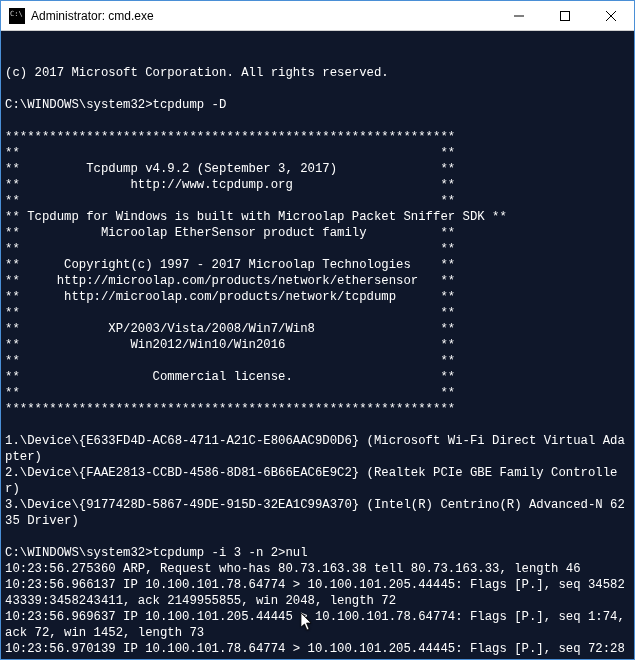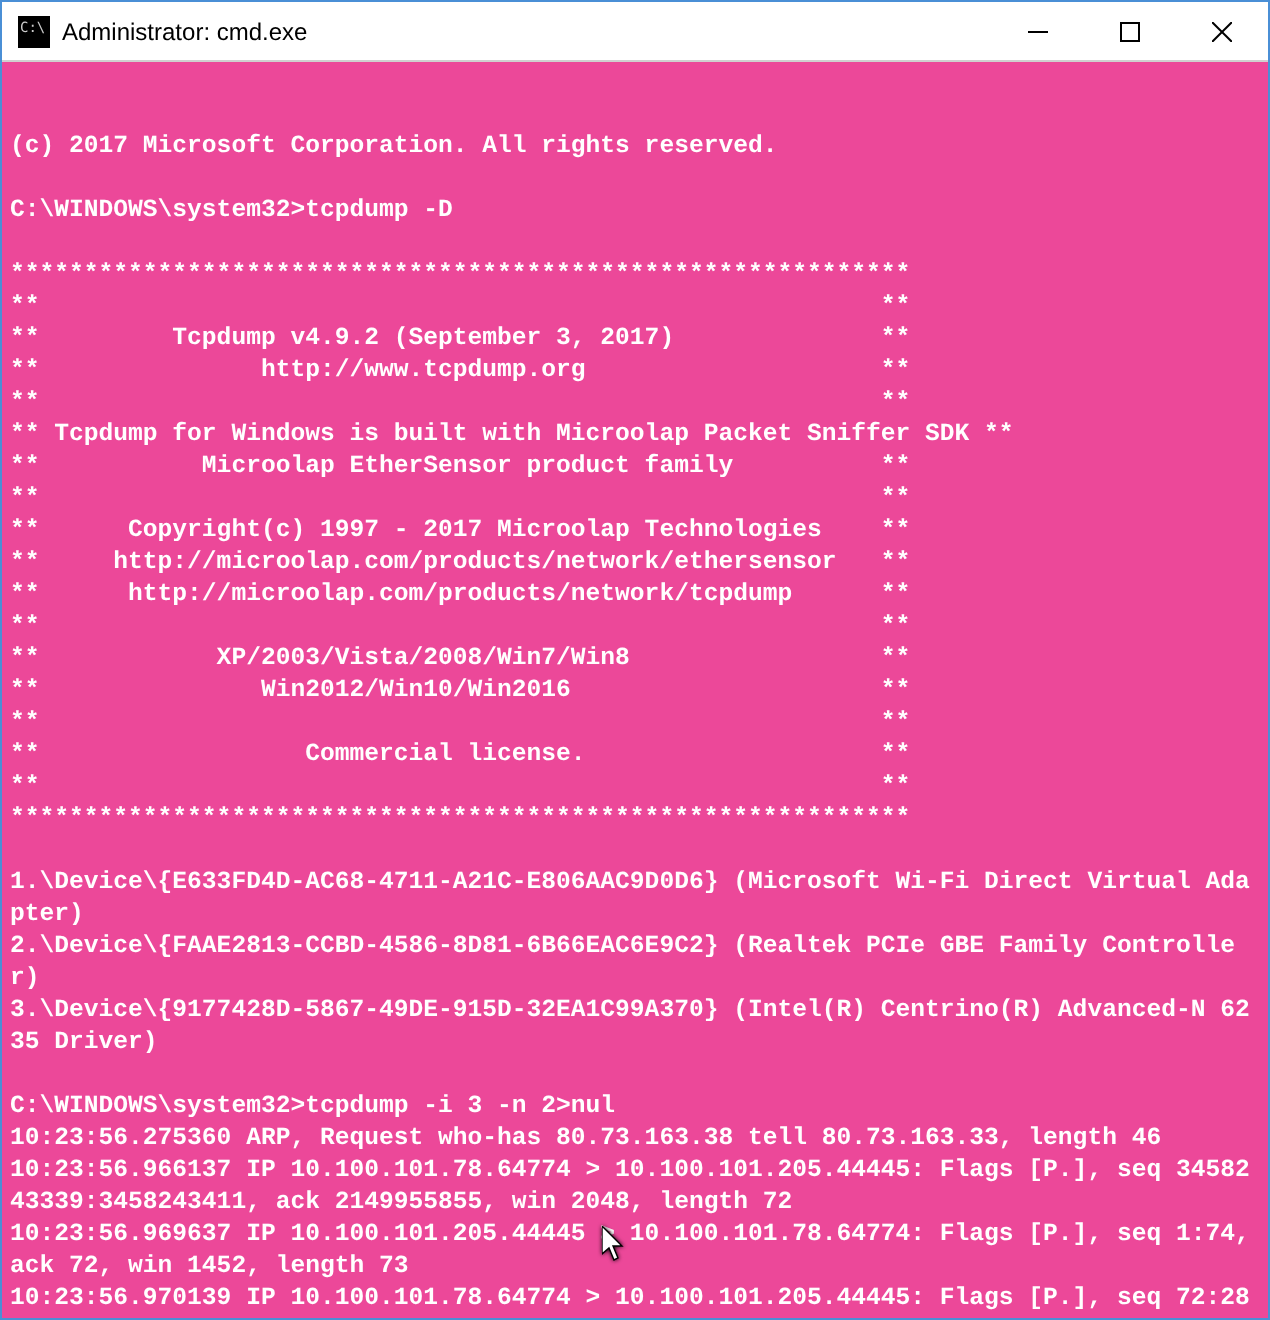--- a/index.html
+++ b/index.html
@@ -41,31 +41,30 @@
   .win-btn {
     width: 46px; height: 100%;
     display: flex; align-items: center; justify-content: center;
     font-size: 10px;
     color: #000;
     cursor: default;
   }
   .win-btn svg { width: 10px; height: 10px; }
   .terminal {
     flex: 1;
-    background: #ec4899;
+    background: #0f172a;
     color: #fff;
     font-family: Consolas, 'Courier New', monospace;
     font-size: 12.3px;
     line-height: 16px;
     padding: 2px 4px;
     overflow: hidden;
     white-space: pre-wrap;
     word-break: break-all;
     position: relative;
-    font-weight: bold;
   }
   .terminal .line { white-space: pre-wrap; }
   .cursor-pointer {
     position: absolute;
     top: 550px;
     left: 300px;
     width: 12px; height: 18px;
     pointer-events: none;
   }
   .cursor-pointer svg { filter: drop-shadow(0 0 1px #000); }

